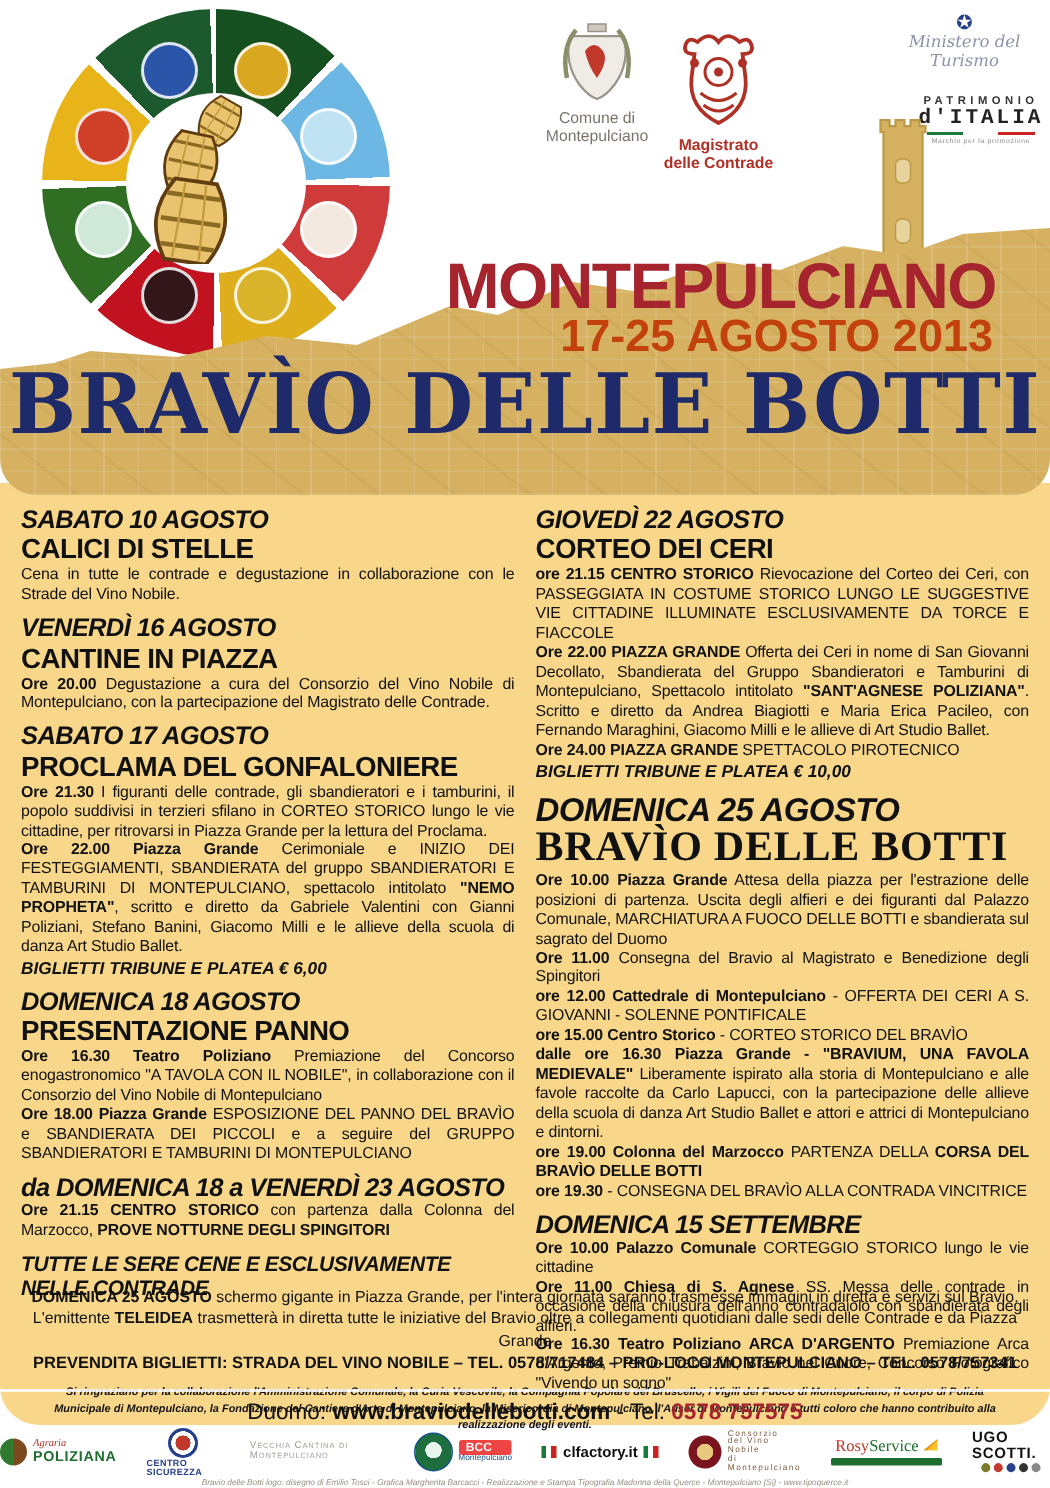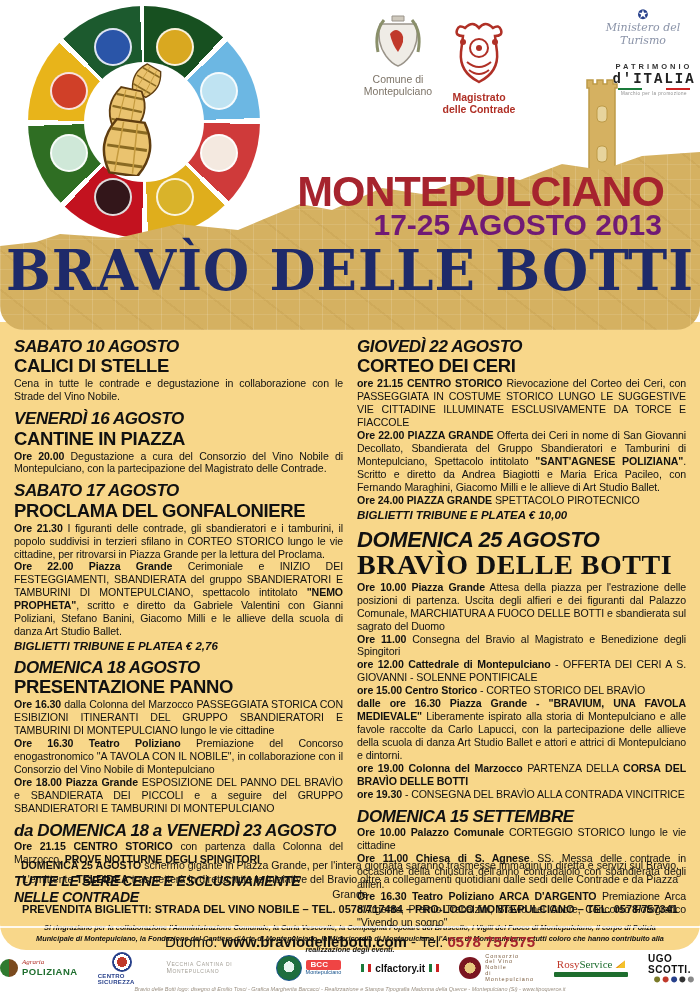--- a/index.html
+++ b/index.html
@@ -41,21 +41,21 @@
   
   .band-wrap{position:absolute;left:0;top:150px;width:700px;height:180px;overflow:hidden;border-radius:0 0 24px 24px;z-index:2;}
   .band{position:absolute;inset:0;background:#d5b161;
     background-image:
       repeating-linear-gradient(90deg,rgba(255,255,255,.14) 0 1px,transparent 1px 23px),
       repeating-linear-gradient(0deg,rgba(255,255,255,.10) 0 1px,transparent 1px 15px),
       repeating-linear-gradient(38deg,rgba(180,140,60,.18) 0 2px,transparent 2px 31px);
     clip-path:polygon(0 96px,36px 92px,60px 84px,118px 88px,178px 74px,238px 80px,300px 54px,332px 60px,382px 38px,422px 44px,478px 24px,520px 30px,562px 14px,602px 20px,642px 6px,700px 2px,700px 180px,0 180px);}
   .title-city{position:absolute;right:36px;top:20px;z-index:3;color:#a6242e;font-weight:700;
     font-size:43px;letter-spacing:-1px;line-height:1;z-index:3;}
-  .title-dates{position:absolute;right:38px;top:60px;z-index:3;color:#701a75;font-weight:700;
+  .title-dates{position:absolute;right:38px;top:60px;z-index:3;color:#c2410c;font-weight:700;
     font-size:30px;letter-spacing:0px;line-height:1;}
   .title-event{position:absolute;left:0;right:0;top:94px;z-index:3;text-align:center;color:#1e2a6a;
     font-family:"DejaVu Serif",serif;font-weight:700;font-size:53px;letter-spacing:1px;line-height:1;
     transform:scaleY(1.05);}
 
   
   .program{position:absolute;left:0;top:322px;width:700px;height:628px;background:#f8d78a;
     border-radius:0 0 26px 26px;z-index:1;}
   .columns{position:absolute;left:14px;right:14px;top:16px;display:flex;gap:14px;}
   .col{flex:1 1 0;min-width:0;}
@@ -173,26 +173,25 @@
           <div class="sec">
             <div class="sec-date">VENERDÌ 16 AGOSTO</div>
             <div class="sec-title">CANTINE IN PIAZZA</div>
             <div class="para"><b>Ore 20.00</b> Degustazione a cura del Consorzio del Vino Nobile di Montepulciano, con la partecipazione del Magistrato delle Contrade.</div>
           </div>
           <div class="sec">
             <div class="sec-date">SABATO 17 AGOSTO</div>
             <div class="sec-title">PROCLAMA DEL GONFALONIERE</div>
             <div class="para"><b>Ore 21.30</b> I figuranti delle contrade, gli sbandieratori e i tamburini,  il popolo suddivisi in terzieri sfilano in CORTEO STORICO lungo le vie cittadine, per ritrovarsi in Piazza Grande per la lettura del Proclama.</div>
             <div class="para"><b>Ore 22.00 Piazza Grande</b> Cerimoniale e INIZIO DEI FESTEGGIAMENTI, SBANDIERATA del gruppo SBANDIERATORI E TAMBURINI DI MONTEPULCIANO, spettacolo intitolato <b>"NEMO PROPHETA"</b>, scritto e diretto da Gabriele Valentini con Gianni Poliziani, Stefano Banini, Giacomo Milli e le allieve della scuola di danza Art Studio Ballet.</div>
-            <div class="note">BIGLIETTI TRIBUNE E PLATEA € 2,76</div>
+            <div class="note">BIGLIETTI TRIBUNE E PLATEA € 6,00</div>
           </div>
           <div class="sec">
             <div class="sec-date">DOMENICA 18 AGOSTO</div>
             <div class="sec-title">PRESENTAZIONE PANNO</div>
-            <div class="para"><b>Ore 16.30</b> dalla Colonna del Marzocco PASSEGGIATA STORICA CON ESIBIZIONI ITINERANTI DEL GRUPPO SBANDIERATORI E TAMBURINI DI MONTEPULCIANO lungo le vie cittadine</div>
             <div class="para"><b>Ore 16.30 Teatro Poliziano</b> Premiazione del Concorso enogastronomico "A TAVOLA CON IL NOBILE", in collaborazione con il Consorzio del Vino Nobile di Montepulciano</div>
             <div class="para"><b>Ore 18.00 Piazza Grande</b> ESPOSIZIONE DEL PANNO DEL BRAVÌO  e SBANDIERATA DEI PICCOLI e a seguire del GRUPPO SBANDIERATORI E TAMBURINI DI MONTEPULCIANO</div>
           </div>
           <div class="sec">
             <div class="sec-date">da DOMENICA 18 a VENERDÌ 23 AGOSTO</div>
             <div class="para"><b>Ore 21.15 CENTRO STORICO</b> con partenza dalla Colonna del Marzocco, <b>PROVE NOTTURNE DEGLI SPINGITORI</b></div>
           </div>
           <div class="sec">
             <div class="banner">TUTTE LE SERE CENE E ESCLUSIVAMENTE NELLE CONTRADE</div>
           </div>

